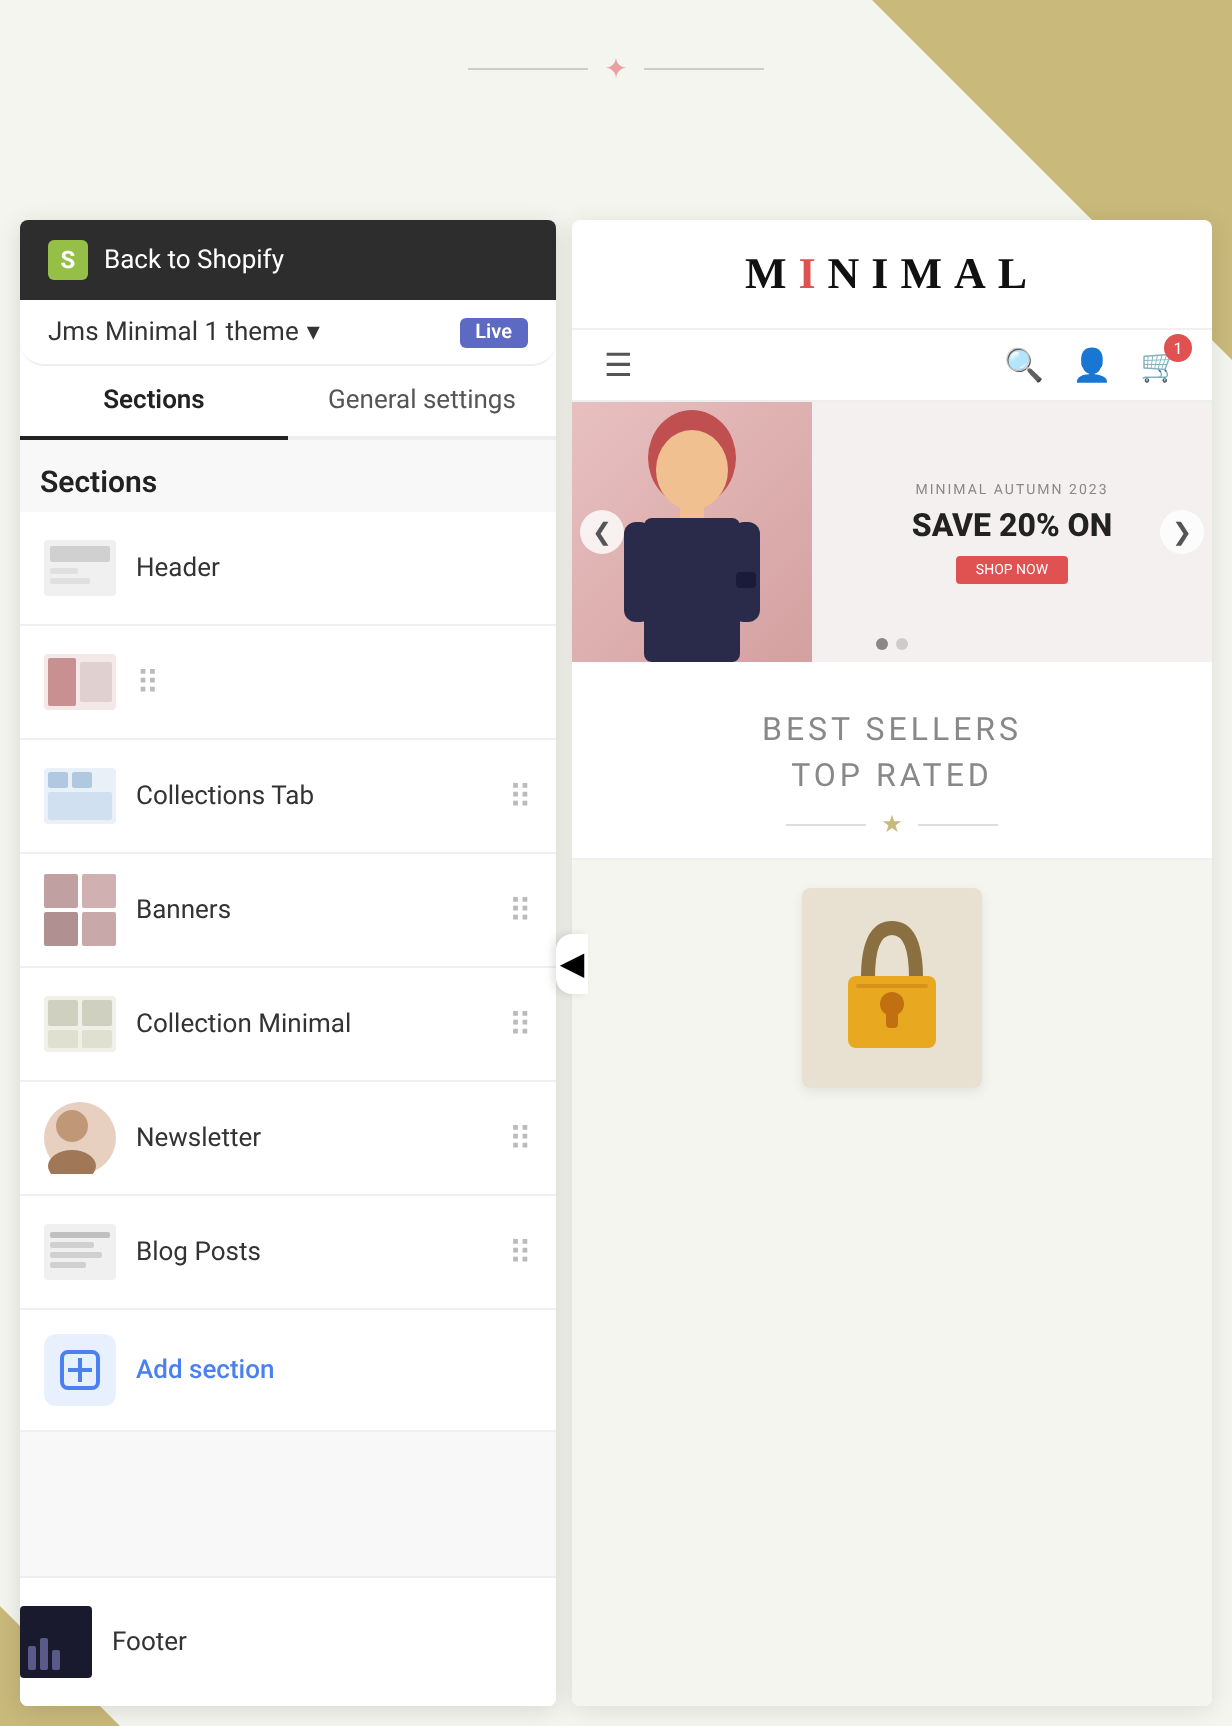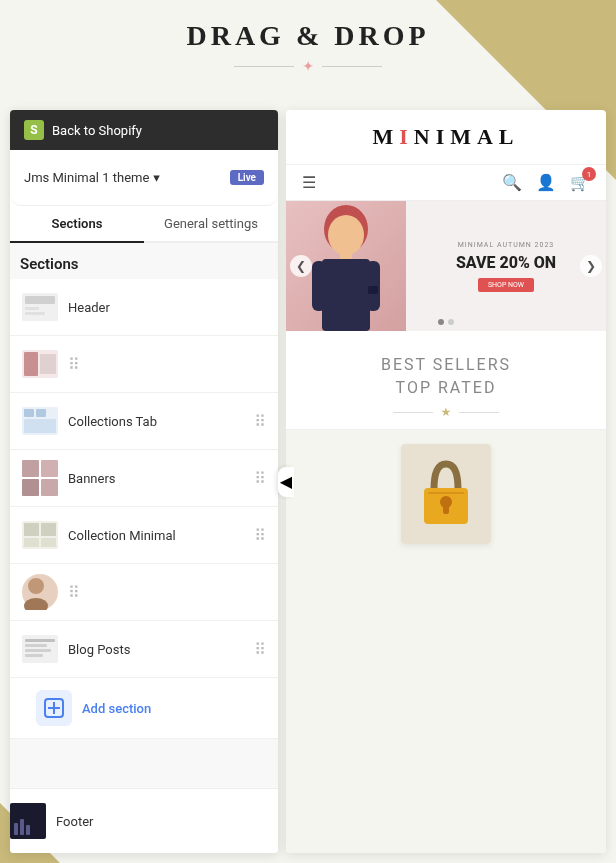--- a/index.html
+++ b/index.html
@@ -110,21 +110,21 @@
       align-items: center;
       justify-content: center;
       color: white;
       font-size: 12px;
       font-weight: bold;
     }
 
     
     .theme-bar {
       background: #fff;
-      padding: 20px 14px;
+      padding: 8px 14px;
       display: flex;
       align-items: center;
       justify-content: space-between;
       border-bottom: 1px solid #eee;
       flex-shrink: 0;
       border-radius: 12px;
     }
     .theme-name {
       font-size: 13px;
       color: #333;
@@ -208,21 +208,21 @@
     .drag-handle {
       color: #bbb;
       font-size: 16px;
       cursor: grab;
     }
 
     
     .add-section-item {
       display: flex;
       align-items: center;
-      padding: 12px 26px;
+      padding: 12px 12px;
       background: #fff;
       border-bottom: 1px solid #f0f0f0;
       cursor: pointer;
       gap: 10px;
     }
     .add-section-icon {
       width: 36px;
       height: 36px;
       background: #e8f0fe;
       border-radius: 6px;
@@ -494,21 +494,20 @@
     
     svg { display: block; }
   </style>
 </head>
 <body>
 
 <div class="bg-triangle-top-right"></div>
 <div class="bg-triangle-bottom-left"></div>
 
 <div class="page-title-area">
-  <div class="page-title">DRAG &amp; DROP</div>
   <div class="title-divider">
     <div class="divider-line"></div>
     <span class="divider-star">✦</span>
     <div class="divider-line"></div>
   </div>
 </div>
 
 <div class="main-container">
 
   <div class="left-panel">
@@ -602,20 +601,21 @@
       </div>
 
       <div class="section-item">
         <div class="section-thumb">
           <svg width="36" height="36" viewBox="0 0 36 36">
             <circle cx="18" cy="18" r="18" fill="#e8d0c0"></circle>
             <circle cx="14" cy="12" r="8" fill="#c09878"></circle>
             <ellipse cx="14" cy="32" rx="12" ry="8" fill="#a07858"></ellipse>
           </svg>
         </div>
+        <span class="section-label">Newsletter</span>
         <span class="drag-handle">⠿</span>
       </div>
 
       <div class="section-item">
         <div class="section-thumb">
           <svg width="36" height="28" viewBox="0 0 36 28">
             <rect width="36" height="28" rx="2" fill="#f0f0f0"></rect>
             <rect x="3" y="4" width="30" height="3" rx="1" fill="#c0c0c0"></rect>
             <rect x="3" y="9" width="22" height="3" rx="1" fill="#d0d0d0"></rect>
             <rect x="3" y="14" width="26" height="3" rx="1" fill="#d0d0d0"></rect>

